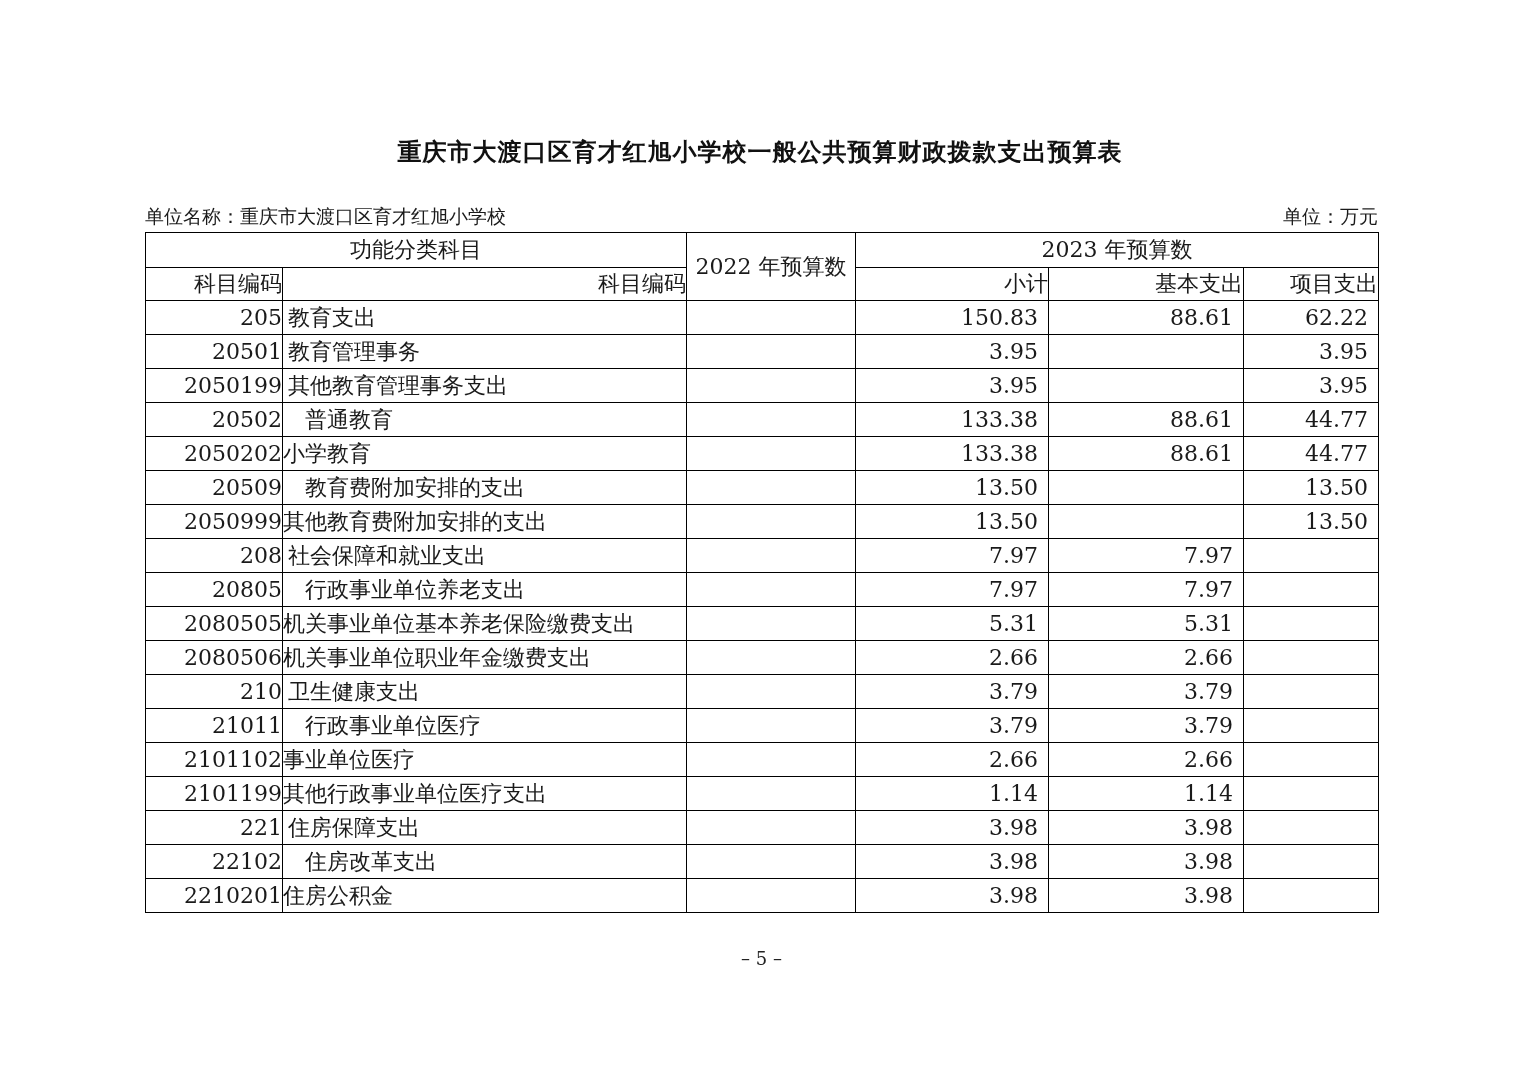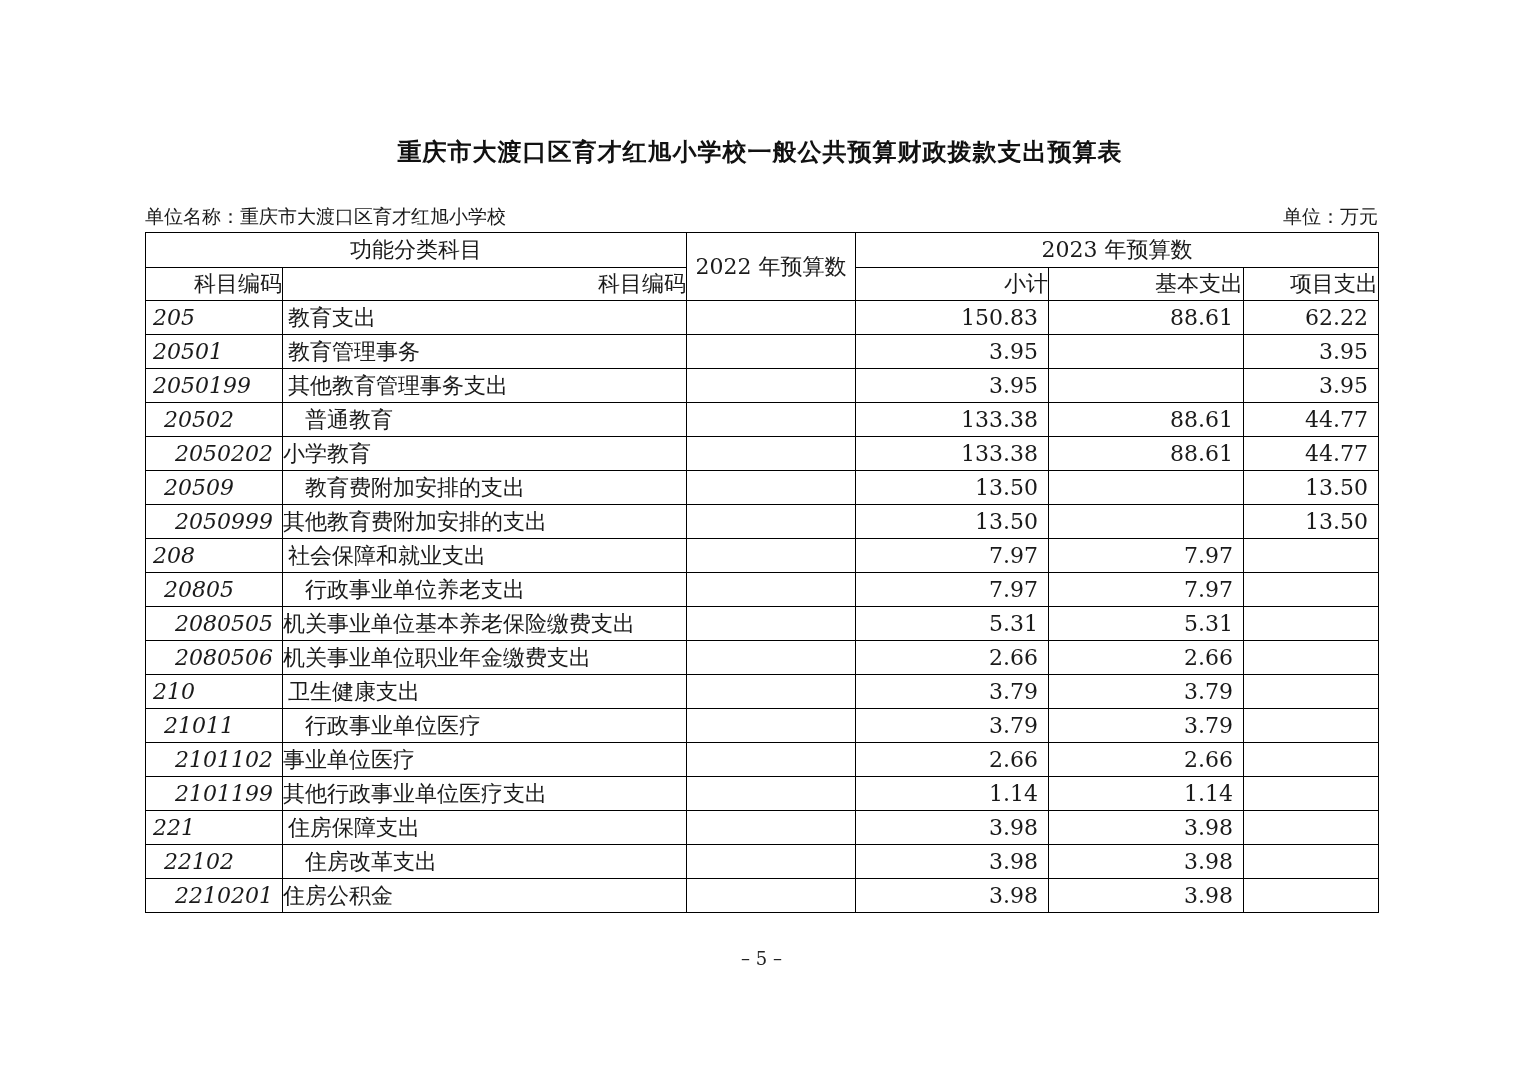--- a/index.html
+++ b/index.html
@@ -44,21 +44,21 @@
   }
   table.budget th, table.budget td {
     border: 1px solid #000;
     font-weight: normal;
     overflow: hidden;
     white-space: nowrap;
   }
   table.budget thead tr.h1 th { height: 35px; text-align: center; }
   table.budget thead tr.h2 th { height: 33px; text-align: right; }
   table.budget td { height: 34px; }
-  td.code { text-align: left; font-style: italic; }
+  td.code { text-align: right; }
   td.name { text-align: left; }
   td.code.lv0 { padding-left: 7px; }
   td.code.lv1 { padding-left: 18px; }
   td.code.lv2 { padding-left: 29px; }
   td.name.lv0 { padding-left: 5px; }
   td.name.lv1 { padding-left: 22px; font-family: Liberation Serif, serif; }
   td.name.lv2 { }
   td.num { text-align: right; padding-right: 10px; }
   .page-number {
     position: absolute;

